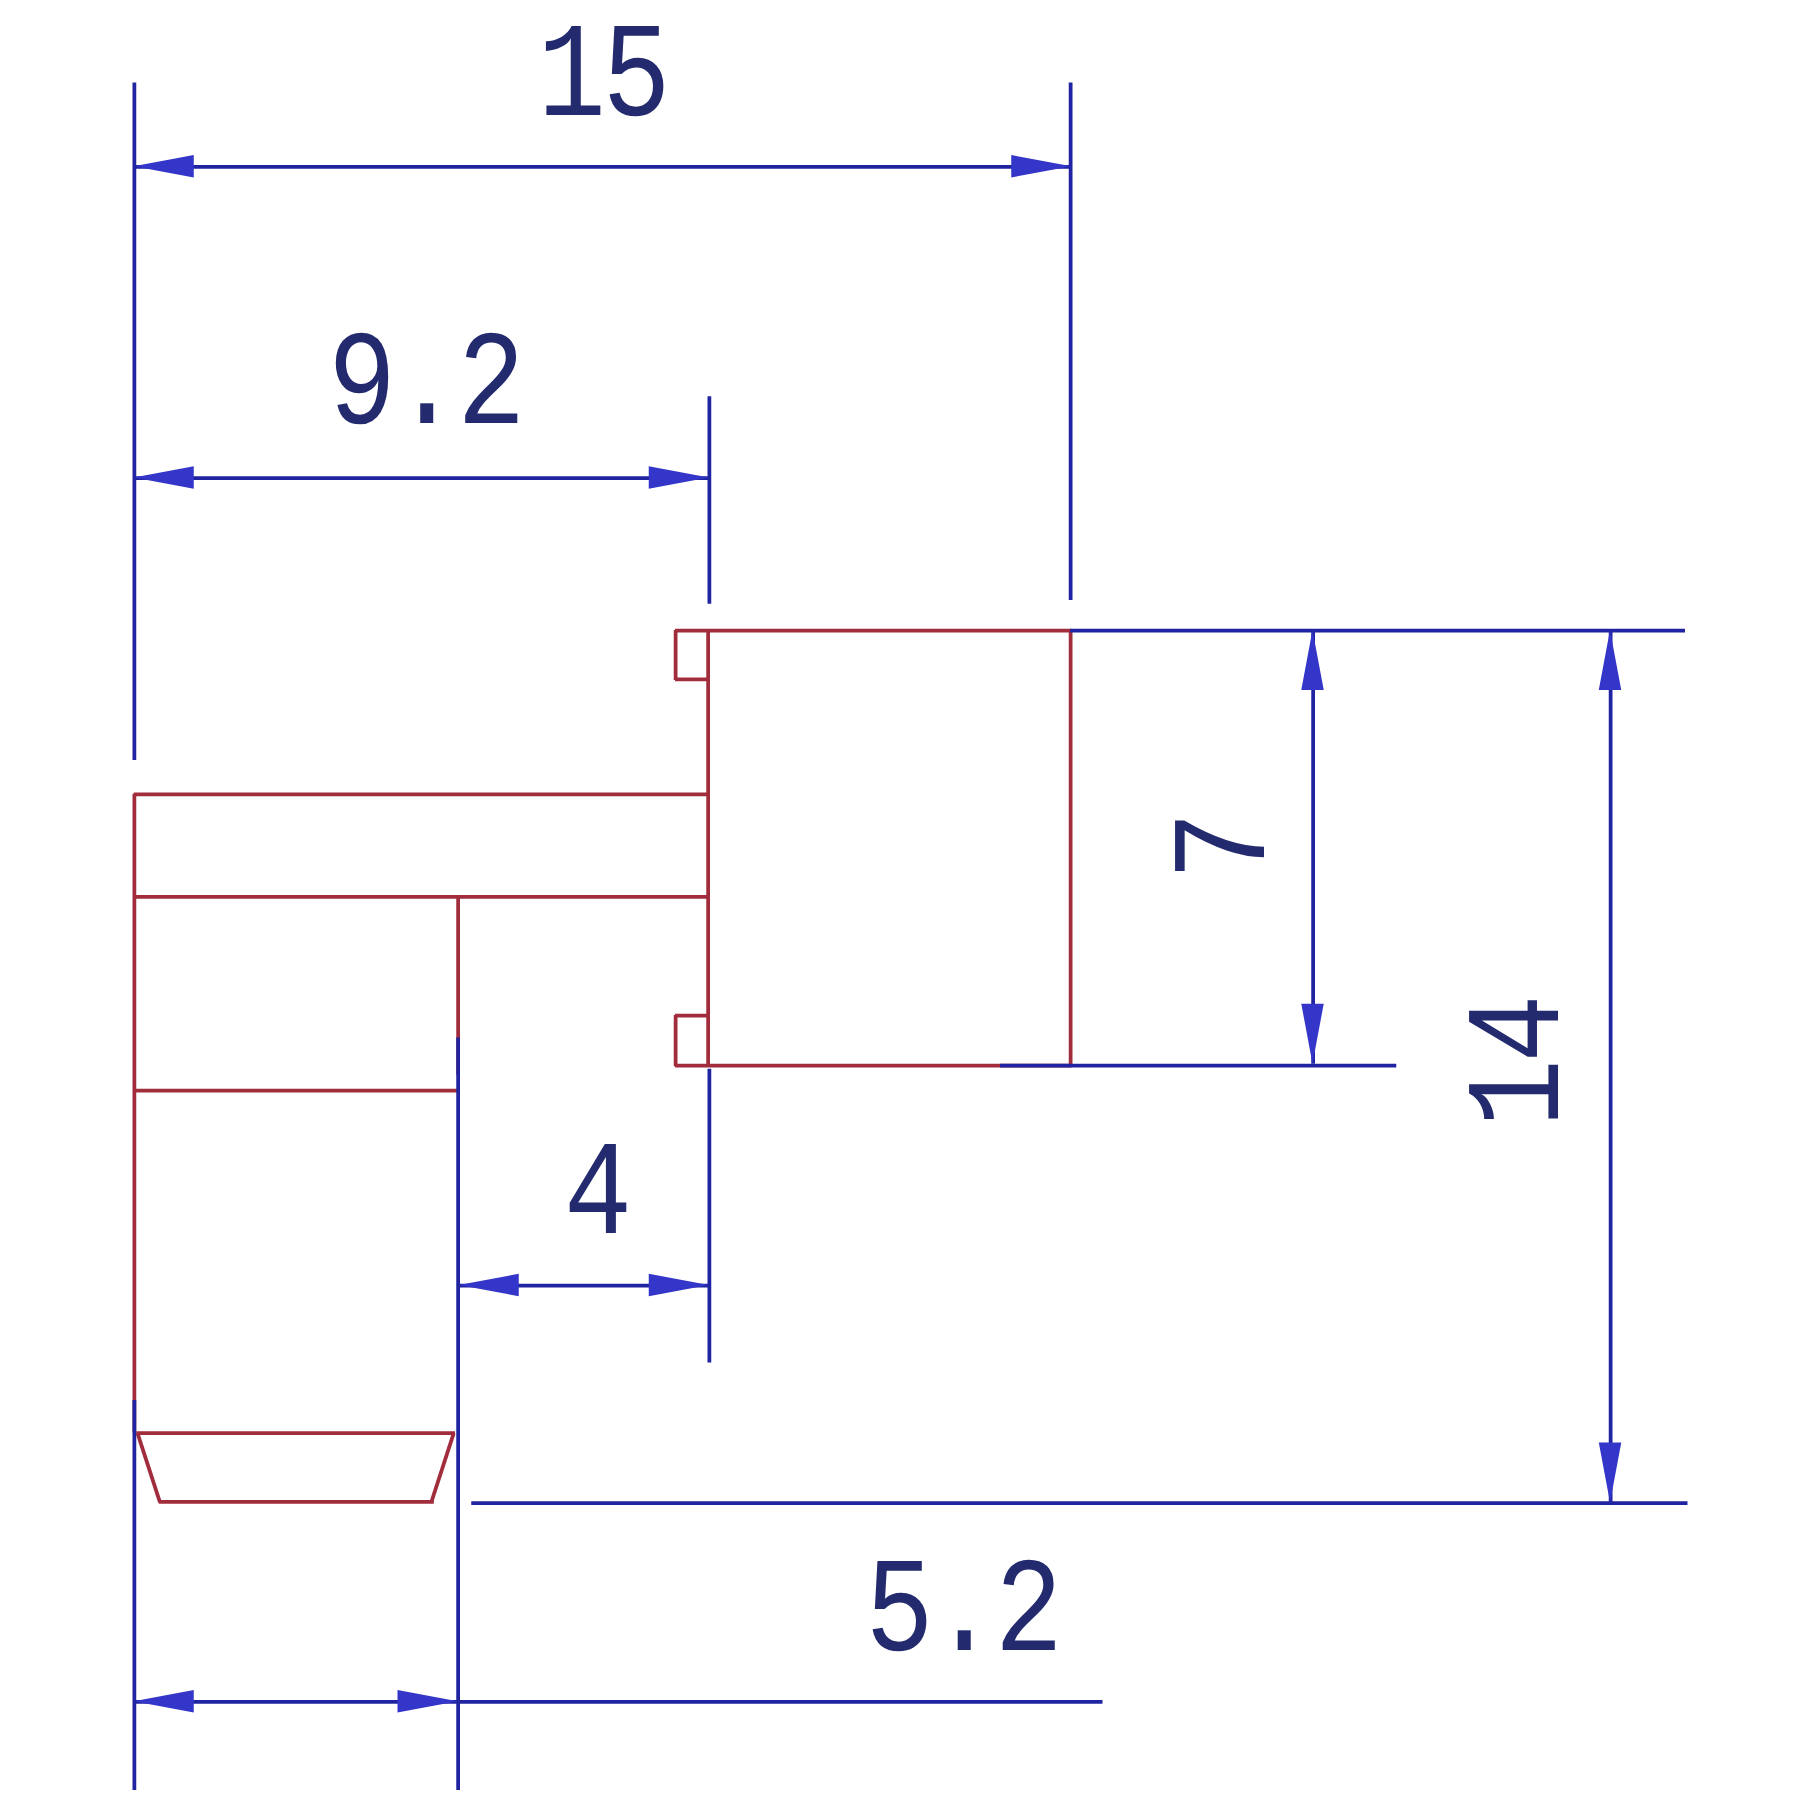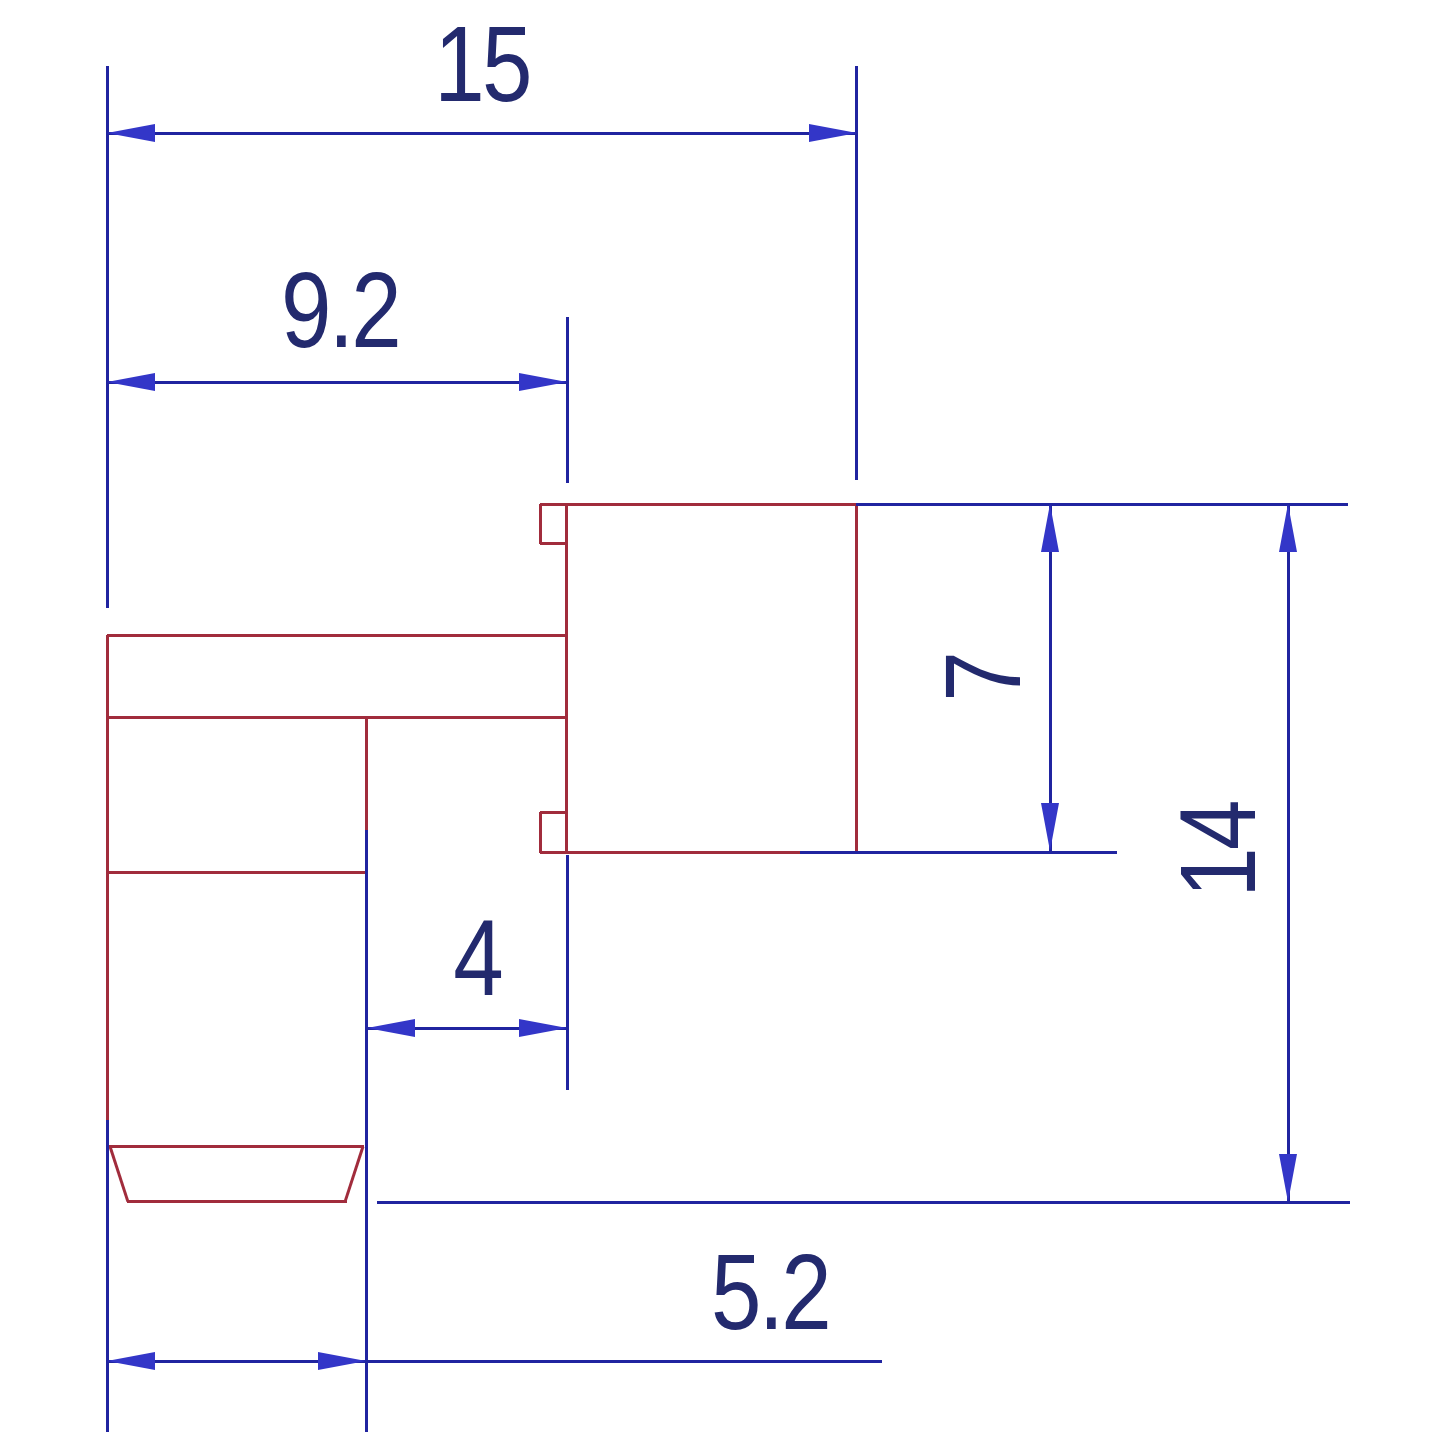--- a/index.html
+++ b/index.html
@@ -1,19 +1,19 @@
 <!DOCTYPE html>
 <html style="--outline: #a12c3c; --dimension-line: #2024a0; --arrow: #3336c8; --label-text: #232a6e; --background: #ffffff;"><head>
 <meta charset="utf-8">
 <style>
   html,body{margin:0;padding:0;background:var(--background,#ffffff);}
   #canvas{
     position:relative;width:1445px;height:1445px;overflow:hidden;
     background:var(--background,#ffffff);
-    font-family:Liberation Sans, sans-serif;
+    font-family:Liberation Mono, monospace;
   }
   .line{position:absolute;background:var(--dimension-line,#2629a8);}
   .h{height:3px;}
   .v{width:3px;}
   .red{background:var(--outline,#a12c3c);}
   .slant{position:absolute;height:3px;background:var(--outline,#a12c3c);transform-origin:0 50%;}
   .arrow{position:absolute;width:0;height:0;border-style:solid;border-color:transparent;}
   .arrow.left {border-width:9px 48px 9px 0;border-right-color:var(--arrow,#3336c8);}
   .arrow.right{border-width:9px 0 9px 48px;border-left-color:var(--arrow,#3336c8);}
   .arrow.up   {border-width:0 9px 48px 9px;border-bottom-color:var(--arrow,#3336c8);}

